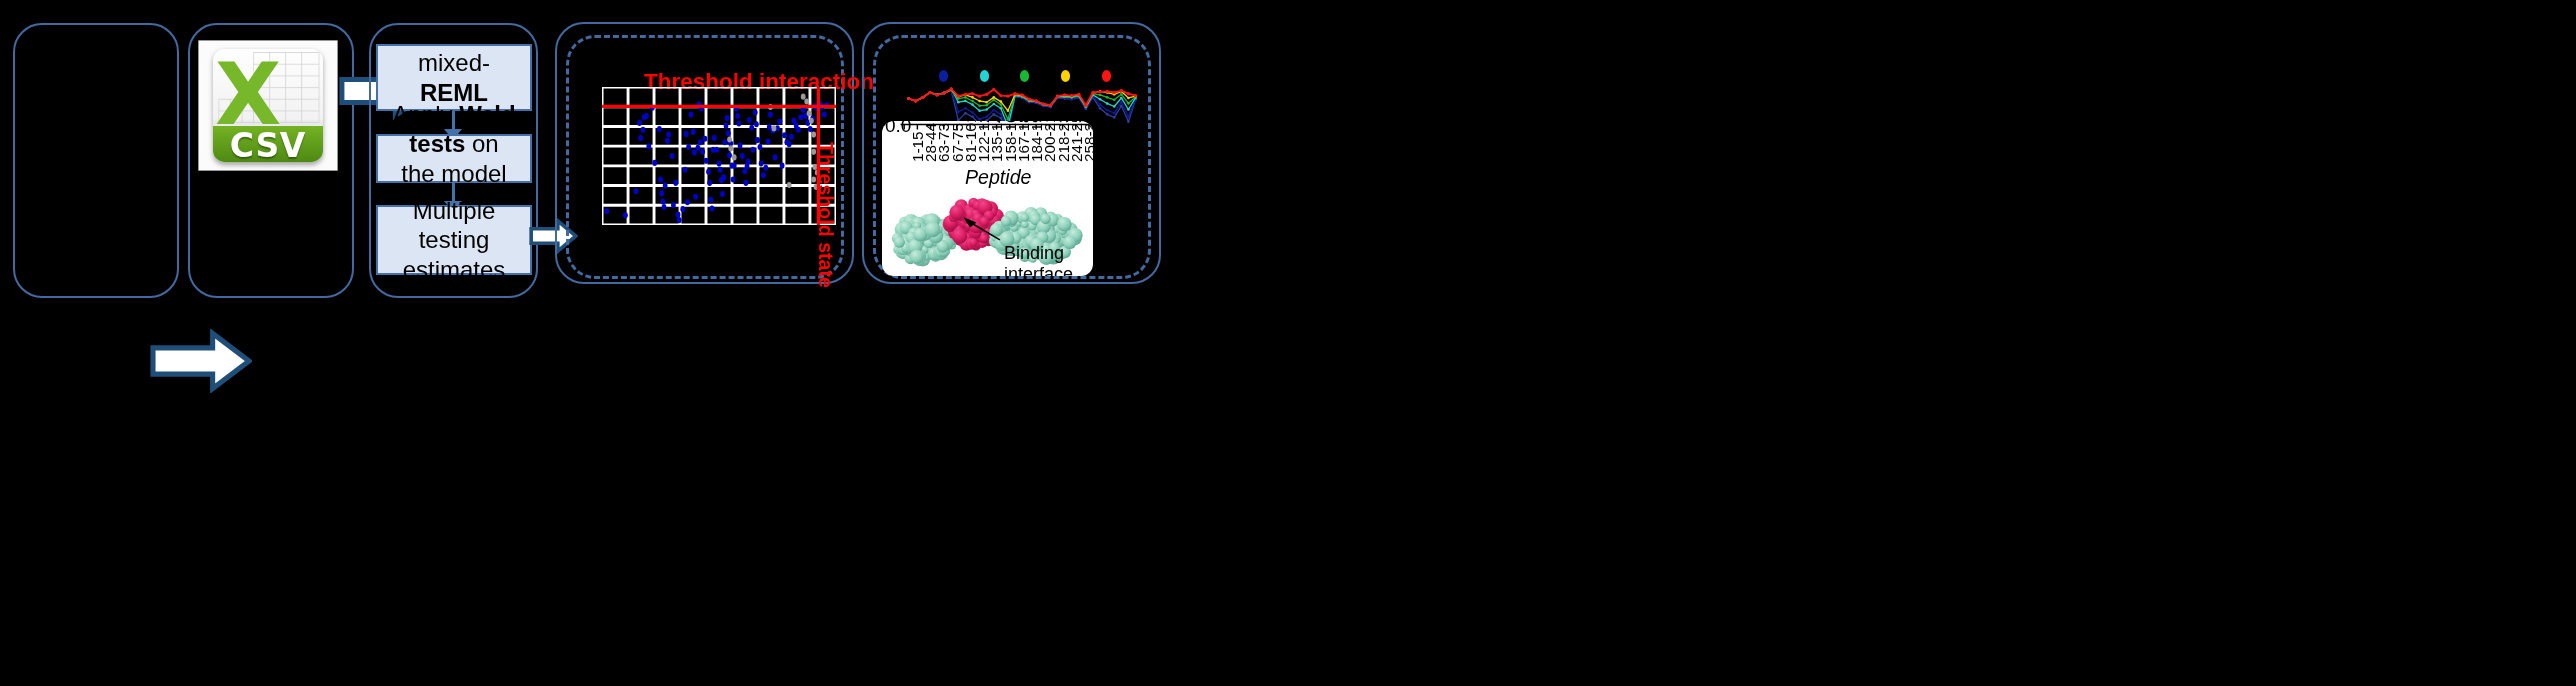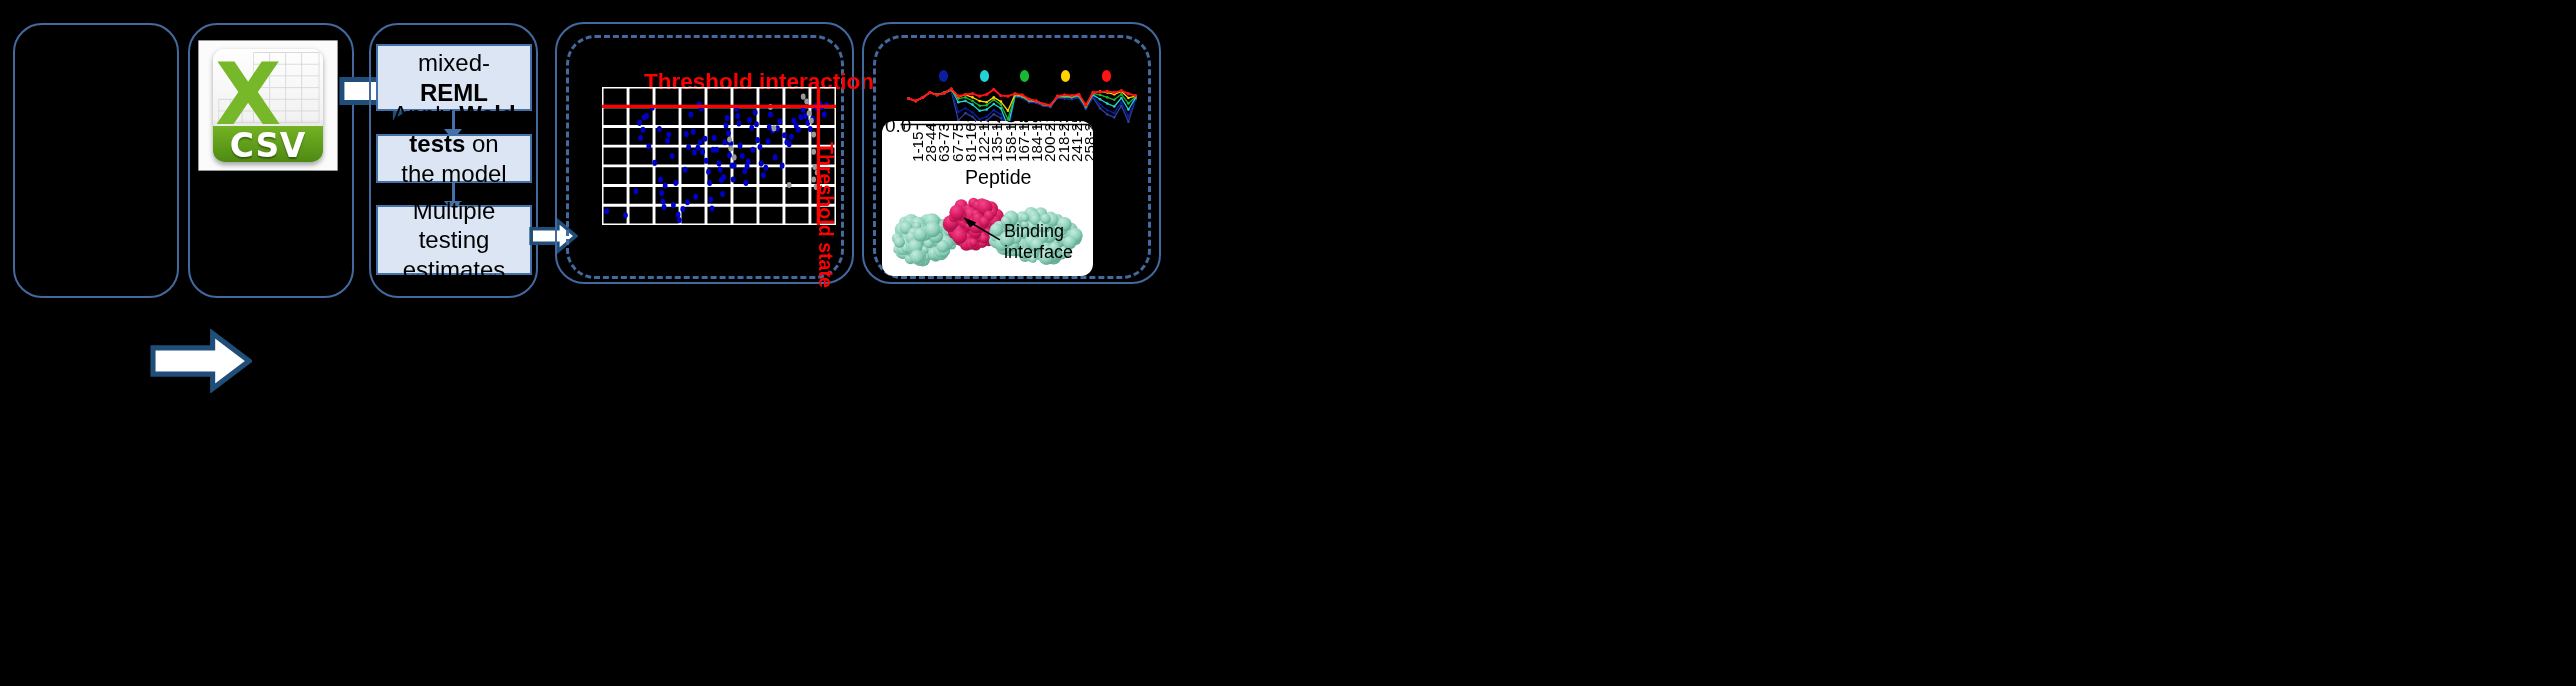--- a/index.html
+++ b/index.html
@@ -49,21 +49,21 @@
              font-family:"Liberation Sans",sans-serif;white-space:nowrap;}
   .thr-vert{position:absolute;color:#ff0000;font-size:19.6px;font-weight:bold;
             white-space:nowrap;transform:rotate(90deg);transform-origin:left top;}
 
   
   .linechart{position:absolute;}
   .legend-dot{position:absolute;border-radius:50%;}
   .peptide-card{position:absolute;background:#ffffff;overflow:hidden;border-radius:12px;}
   .pep-tick{position:absolute;color:#000;font-size:15.3px;white-space:nowrap;
             transform:rotate(-90deg);transform-origin:left top;}
-  .pep-axis-title{position:absolute;color:#000;font-size:19.6px;white-space:nowrap;}
+  .pep-axis-title{position:absolute;color:#000;font-size:19.6px;white-space:nowrap;font-style:italic;}
   .pep-ylab{position:absolute;color:#000;font-size:19px;white-space:nowrap;}
   .binding-label{position:absolute;color:#000;font-size:18px;line-height:1.15;white-space:pre;}
 </style>
 </head>
 <body>
 
 <div class="stage">
 
   <div class="panel" style="left:13px;top:23px;width:166px;height:275px;"></div>
 
@@ -967,18 +967,18 @@
           <circle cx="196.2" cy="43.6" r="5.6" fill="url(#gGreen)"></circle>
           <circle cx="177.4" cy="44.1" r="10.3" fill="url(#gGreen)"></circle>
           <circle cx="183.8" cy="71.4" r="8.0" fill="url(#gGreen)"></circle>
           <circle cx="170.6" cy="48.4" r="7.2" fill="url(#gGreen)"></circle>
           <circle cx="171.5" cy="73.0" r="10.4" fill="url(#gGreen)"></circle>
         </g>
       <line x1="162" y1="74" x2="118" y2="48" stroke="#000" stroke-width="2.2"></line>
       <polygon points="112,43 130,50 121,57" fill="#000"></polygon>
     </svg>
 
-    <div class="binding-label" style="left:122px;top:100px;">Binding
+    <div class="binding-label" style="left:122px;top:122px;">Binding
 interface</div>
   </div>
 
 </div>
 
 
 </body></html>

